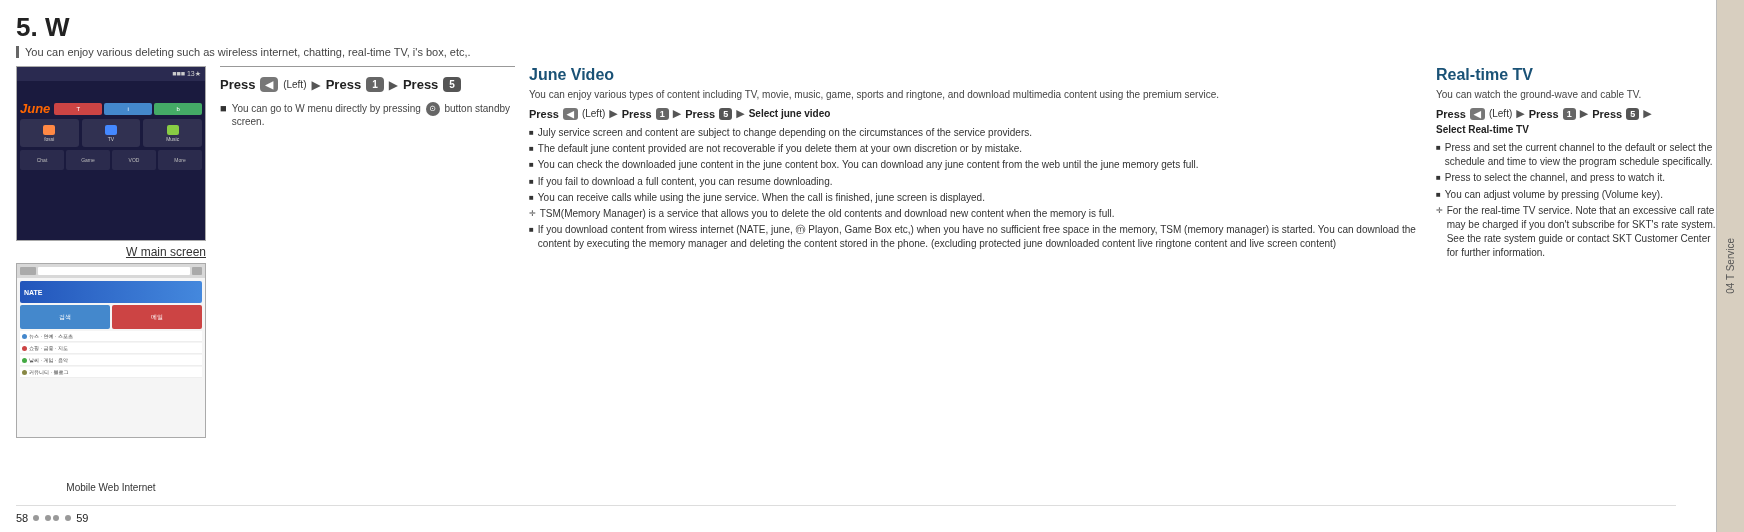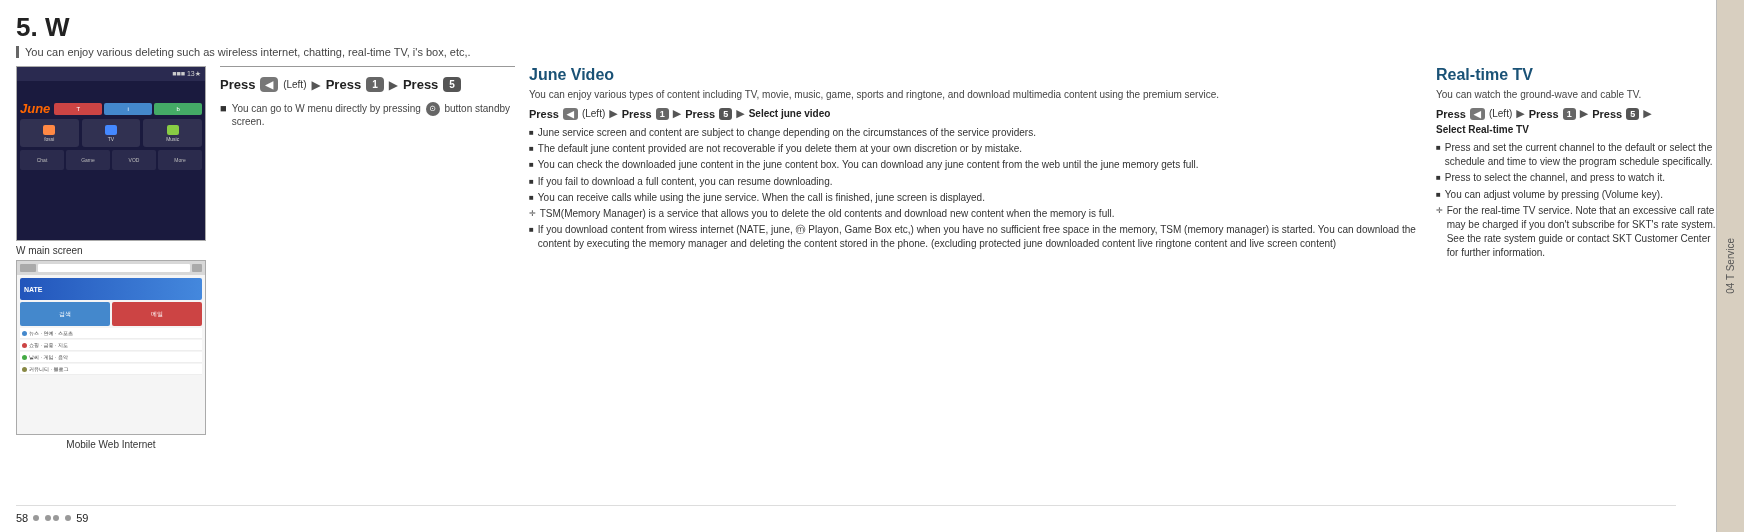--- a/index.html
+++ b/index.html
@@ -57,21 +57,21 @@
               </div>
             </div>
             <div style="display:grid; grid-template-columns:repeat(4,1fr); gap:2px;">
               <div style="background:rgba(255,255,255,0.08); height:20px; border-radius:2px; font-size:5px; color:#bbb; display:flex; align-items:center; justify-content:center;">Chat</div>
               <div style="background:rgba(255,255,255,0.08); height:20px; border-radius:2px; font-size:5px; color:#bbb; display:flex; align-items:center; justify-content:center;">Game</div>
               <div style="background:rgba(255,255,255,0.08); height:20px; border-radius:2px; font-size:5px; color:#bbb; display:flex; align-items:center; justify-content:center;">VOD</div>
               <div style="background:rgba(255,255,255,0.08); height:20px; border-radius:2px; font-size:5px; color:#bbb; display:flex; align-items:center; justify-content:center;">More</div>
             </div>
           </div>
         </div>
-        <div style="font-size:10px; text-align:left; color:#333;">W main screen</div>
+        <div style="font-size:12px; text-align:right; color:#333;text-decoration:underline;">W main screen</div>
 
         <div style="height:175px; border:1px solid #aaa; overflow:hidden; background:#f5f5f5;">
           <div style="background:#d8d8d8; height:14px; display:flex; align-items:center; padding:0 3px; gap:2px;">
             <div style="width:16px; height:8px; background:#aaa; border-radius:1px;"></div>
             <div style="flex:1; background:#fff; height:8px; border-radius:1px;"></div>
             <div style="width:10px; height:8px; background:#aaa; border-radius:1px;"></div>
           </div>
           <div style="padding:3px; display:flex; flex-direction:column; gap:2px;">
             <div style="height:22px; background:linear-gradient(90deg,#2255bb,#4488dd); border-radius:2px; display:flex; align-items:center; padding:0 4px;">
               <span style="font-size:7px; color:#fff; font-weight:bold;">NATE</span>
@@ -93,21 +93,21 @@
                 <div style="width:5px; height:5px; background:#44aa44; border-radius:50%;"></div>
                 <div style="font-size:5px; color:#333;">날씨 · 게임 · 음악</div>
               </div>
               <div style="background:#fff; height:11px; border-bottom:1px solid #eee; display:flex; align-items:center; padding:0 2px; gap:2px;">
                 <div style="width:5px; height:5px; background:#888844; border-radius:50%;"></div>
                 <div style="font-size:5px; color:#333;">커뮤니티 · 블로그</div>
               </div>
             </div>
           </div>
         </div>
-        <div style="font-size:10px; text-align:center; color:#333;">Mobile Web Internet</div>
+        <div style="font-size:10px; text-align:center; color:#333;margin-top:40px;">Mobile Web Internet</div>
       </div>
 
       <div style="width:295px; flex-shrink:0; padding-top:0;">
         <div style="border-top:1px solid #999; margin-bottom:10px;"></div>
 
         <div style="display:flex; align-items:center; gap:5px; margin-bottom:10px; flex-wrap:wrap;">
           <span style="font-size:13px; font-weight:bold;">Press</span>
           <span style="background:#777; color:#fff; border-radius:4px; padding:2px 5px; font-size:10px; font-weight:bold;">◀</span>
           <span style="font-size:10px; color:#333;">(Left)</span>
           <span style="color:#555; font-size:12px;">▶</span>
@@ -142,21 +142,21 @@
           <span style="color:#555; font-size:11px;">▶</span>
           <span style="font-size:11px; font-weight:bold;">Press</span>
           <span style="background:#555; color:#fff; border-radius:3px; padding:1px 4px; font-size:9px; font-weight:bold;">5</span>
           <span style="color:#555; font-size:11px;">▶</span>
           <span style="font-size:10px; font-weight:bold;">Select june video</span>
         </div>
 
         <ul style="list-style:none; font-size:10px; color:#333; line-height:1.42;">
           <li style="display:flex; gap:4px; margin-bottom:2px;">
               <span style="flex-shrink:0; font-size:8px; margin-top:1px;">■</span>
-              <span>June service screen and content are subject to change depending on the circumstances of the service providers.</span>
+              <span>July service screen and content are subject to change depending on the circumstances of the service providers.</span>
             </li>
           <li style="display:flex; gap:4px; margin-bottom:2px;">
               <span style="flex-shrink:0; font-size:8px; margin-top:1px;">■</span>
               <span>The default june content provided are not recoverable if you delete them at your own discretion or by mistake.</span>
             </li>
           <li style="display:flex; gap:4px; margin-bottom:2px;">
               <span style="flex-shrink:0; font-size:8px; margin-top:1px;">■</span>
               <span>You can check the downloaded june content in the june content box. You can download any june content from the web until the june memory gets full.</span>
             </li>
           <li style="display:flex; gap:4px; margin-bottom:2px;">

